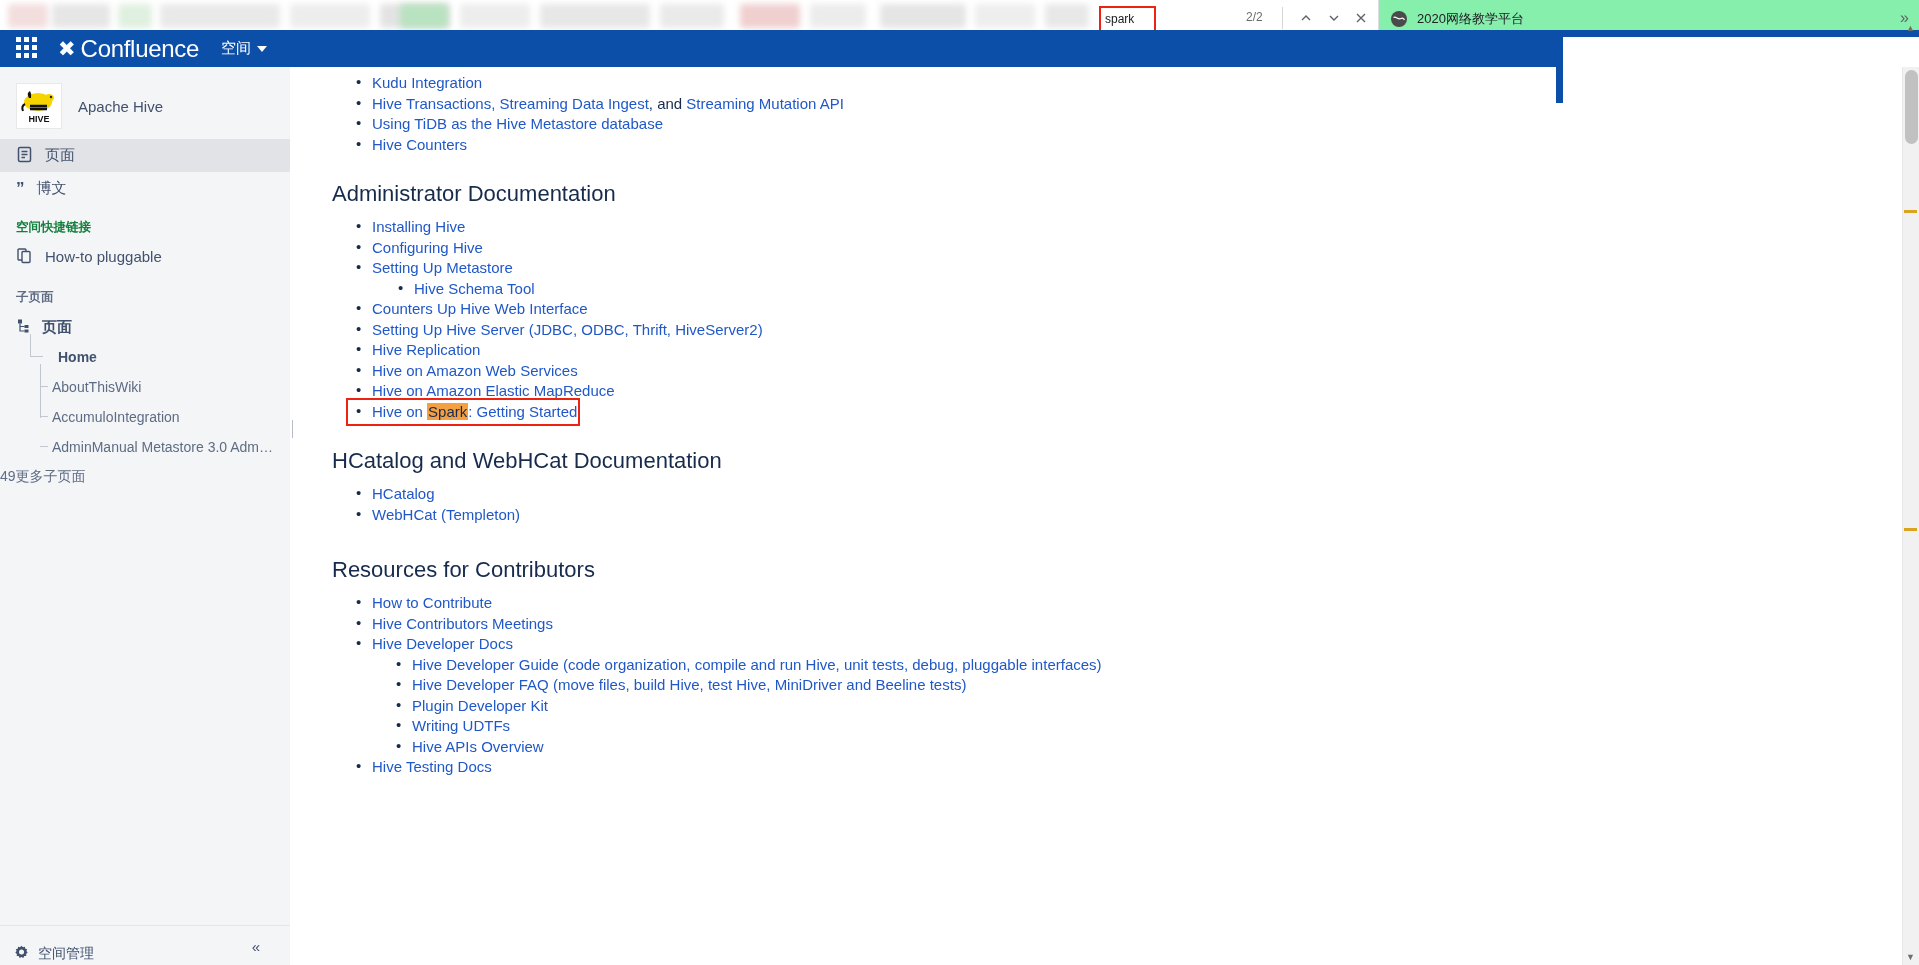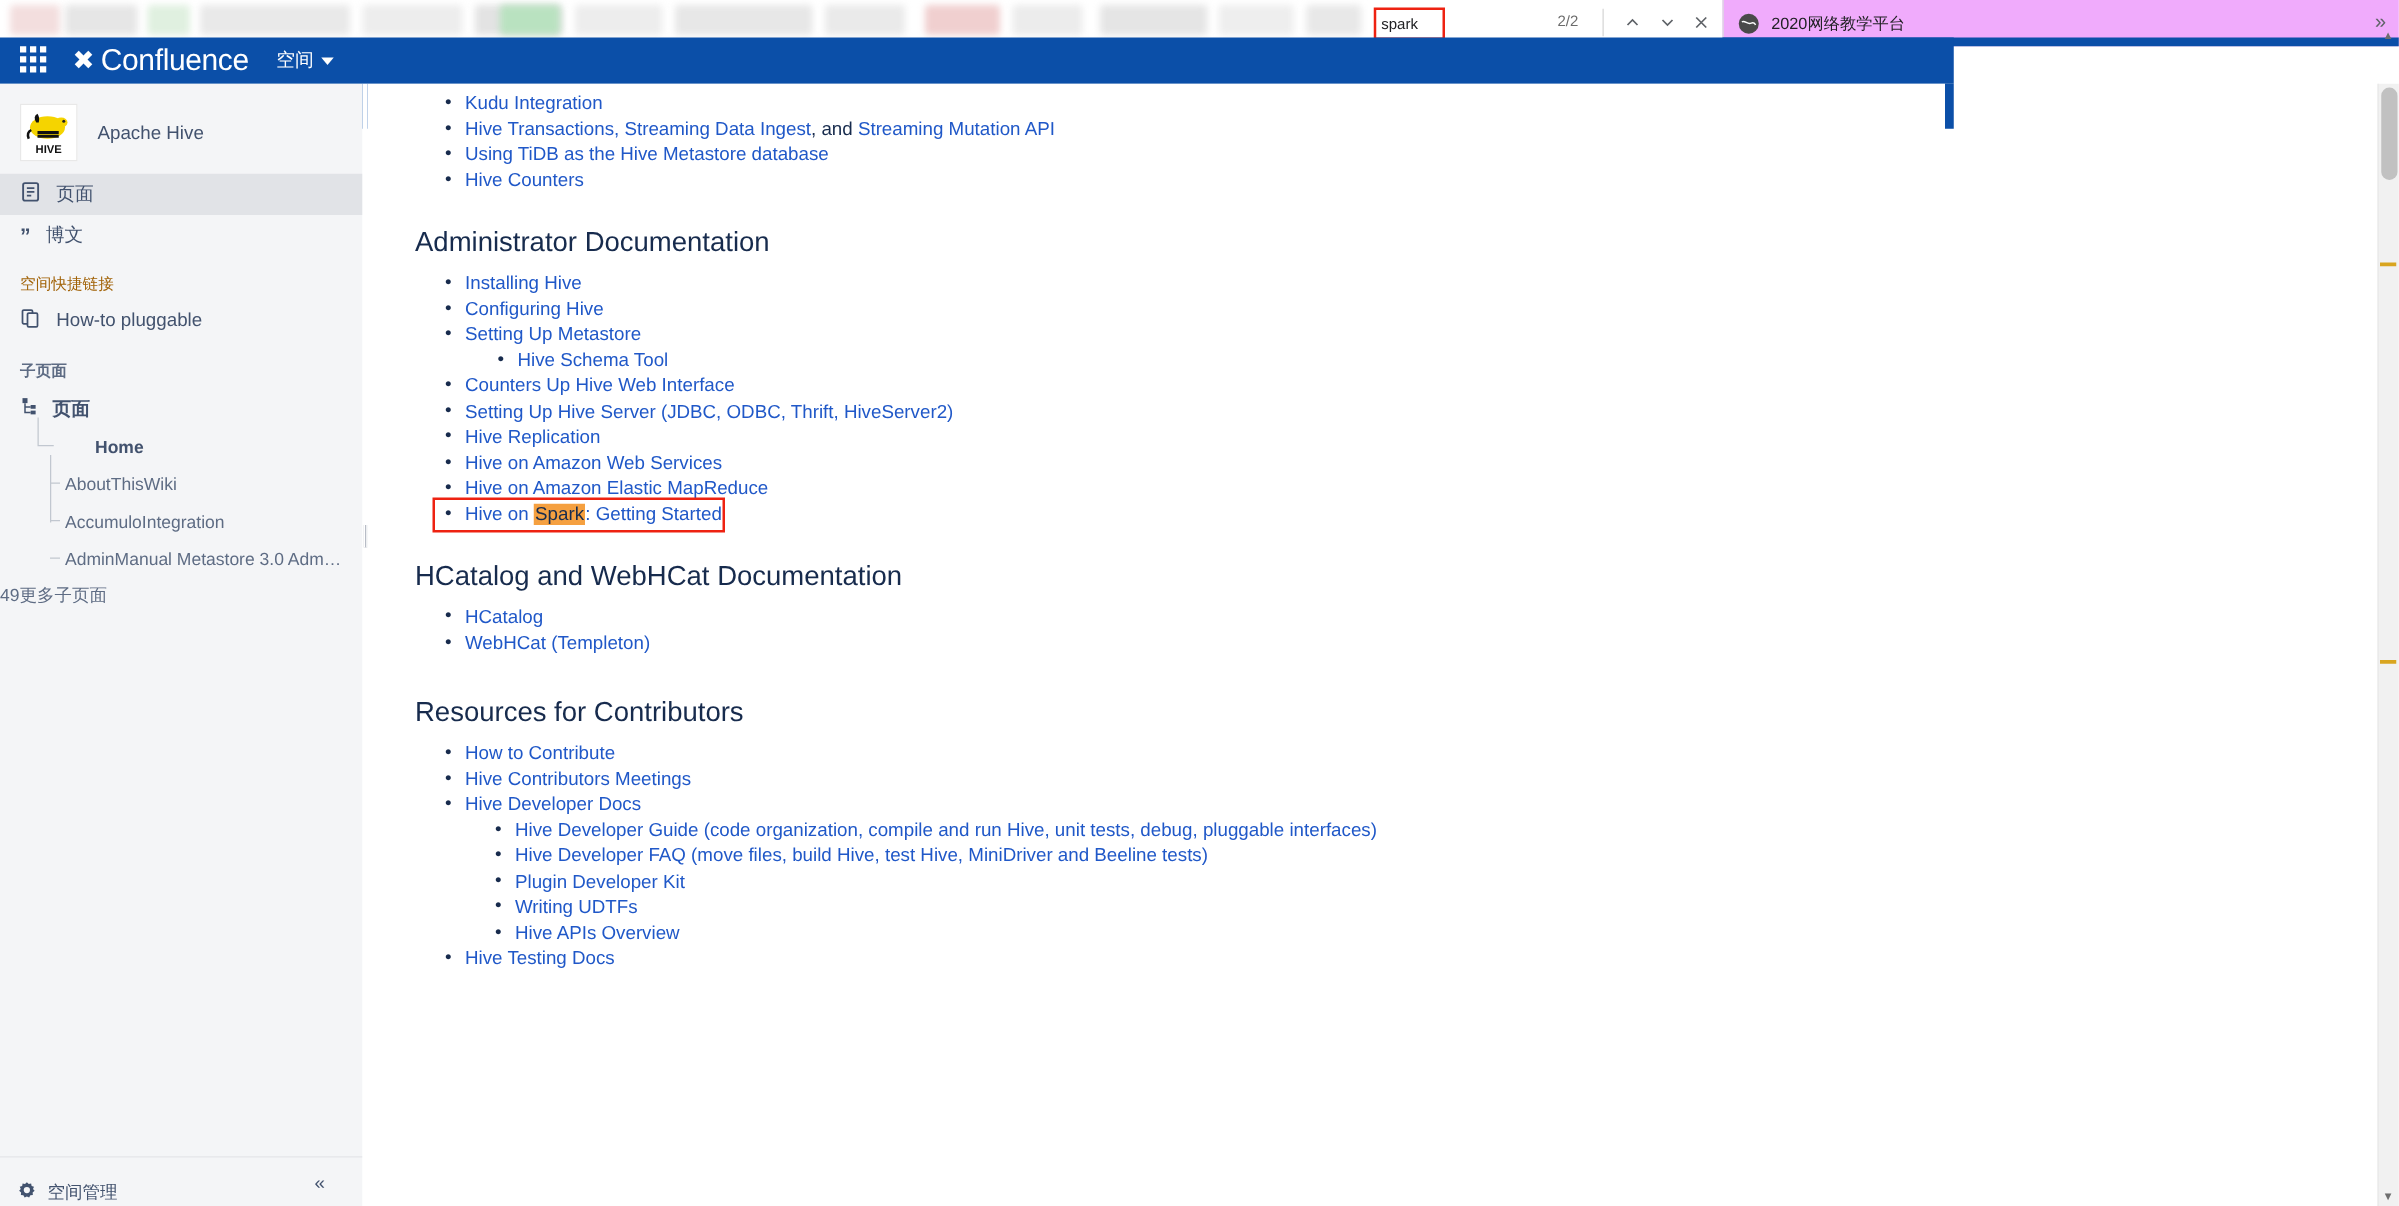--- a/index.html
+++ b/index.html
@@ -49,21 +49,21 @@
   .find-btn {
     position: absolute; top: 4px; width: 24px; height: 24px;
     display: flex; align-items: center; justify-content: center;
     color: #5f6368; cursor: pointer;
   }
   .find-btn svg { display:block; }
 
   
   #tab-area {
     position: absolute; left: 1378px; top: 0; width: 541px; height: 37px;
-    background: #f0abfc;
+    background: #86efac;
     border-left: 1px solid #dadce0;
     display: flex; align-items: center;
   }
   #tab-favicon {
     margin-left: 12px; width: 16px; height: 16px; border-radius: 50%;
     background: #4a4a4a; color:#fff; font-size: 11px;
     display:flex; align-items:center; justify-content:center;
   }
   #tab-title {
     margin-left: 10px; font-size: 13px; color: #202124;
@@ -156,37 +156,37 @@
   #space-name {
     margin-left: 16px; font-size: 15px; color: #42526e;
   }
   .side-item {
     display: flex; align-items: center; gap: 12px;
     height: 33px; padding-left: 16px; font-size: 15px; color: #42526e;
     cursor: pointer;
   }
   .side-item.selected { background: #e1e3e7; }
   .side-head {
-    padding: 14px 0 4px 16px; font-size: 12.5px; font-weight: normal;
-    color: #a16207;
+    padding: 14px 0 4px 16px; font-size: 12.5px; font-weight: bold;
+    color: #15803d;
   }
   .side-sub-head {
     padding: 16px 0 6px 16px; font-size: 12.5px; font-weight: bold;
     color: #5e6c84;
   }
   .tree-root {
     display:flex; align-items:center; gap:10px;
     padding-left: 16px; height: 30px;
     font-size: 15px; font-weight: bold; color: #42526e; cursor:pointer;
   }
   .tree-node {
     position: relative; height: 30px; display:flex; align-items:center;
     font-size: 14px; color: #5e6c84; cursor: pointer;
   }
-  .tree-l1 { padding-left: 76px; font-weight: bold; color:#42526e; }
+  .tree-l1 { padding-left: 58px; font-weight: bold; color:#42526e; }
   .tree-l2 { padding-left: 52px; }
   .tree-more {
     height: 30px; display:flex; align-items:center;
     font-size: 14px; color: #5e6c84; cursor:pointer;
   }
   .tree-line-v {
     position:absolute; background:#c1c7d0; width:1px;
   }
   .tree-line-h {
     position:absolute; background:#c1c7d0; height:1px;

